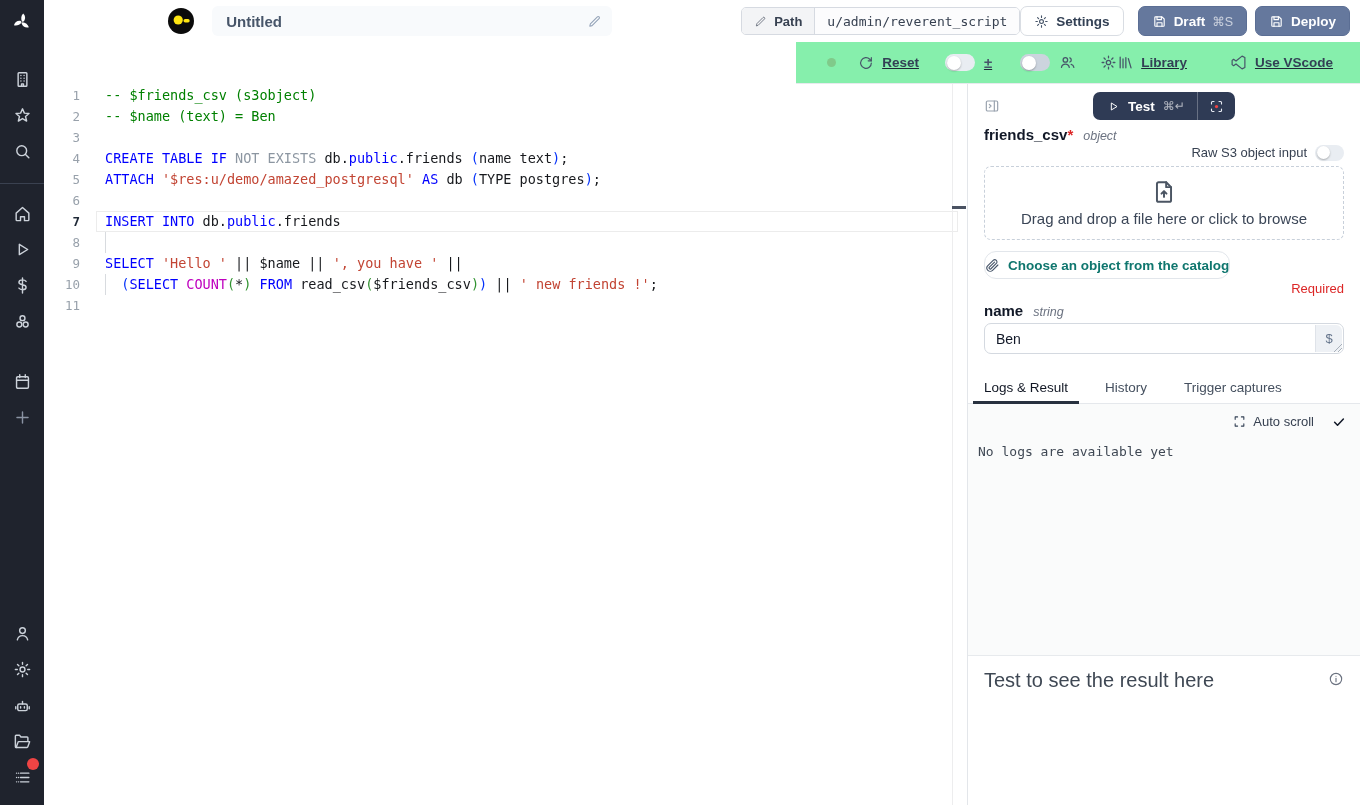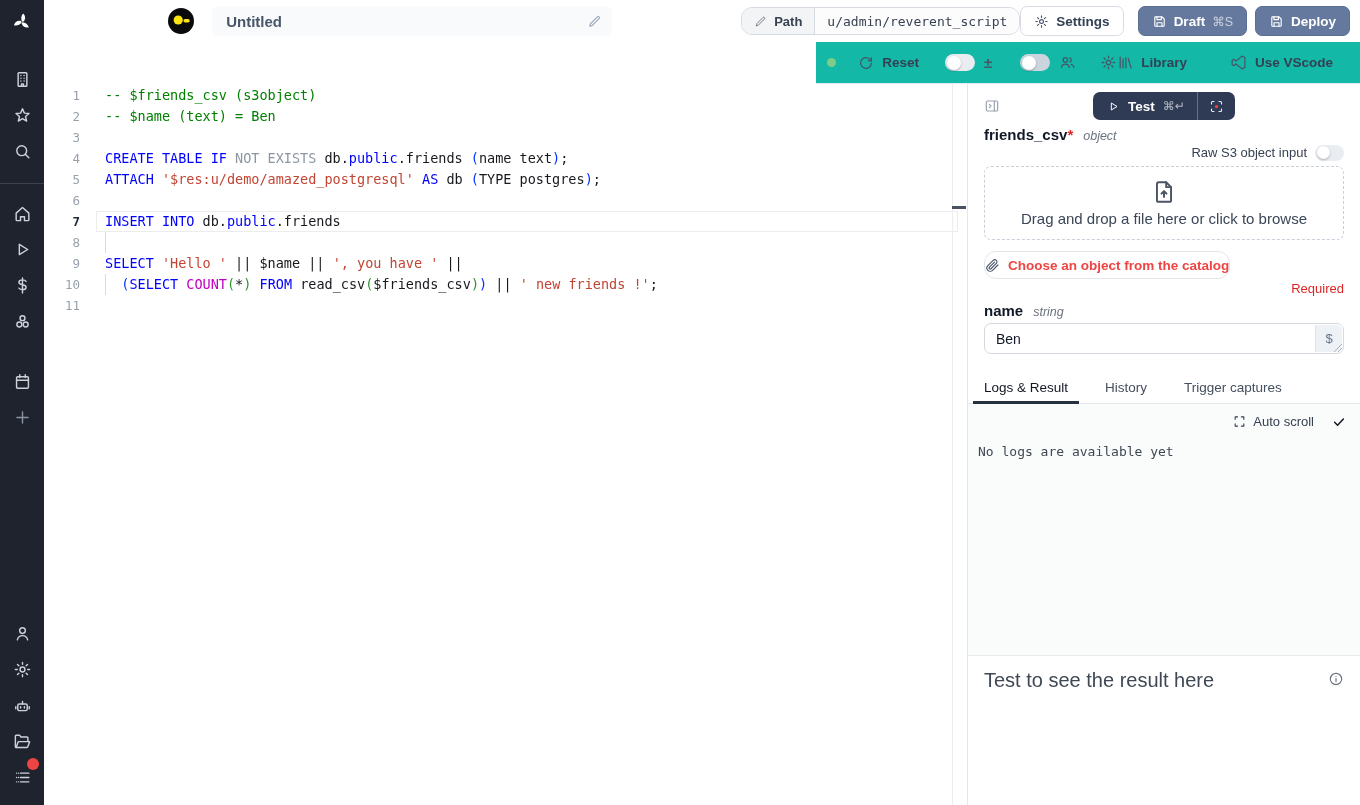--- a/index.html
+++ b/index.html
@@ -22,31 +22,31 @@
   .badge { position:absolute; right:5px; top:-1px; width:12px; height:12px; border-radius:50%; background:#ef4444; }
 
   
   .main { position:absolute; left:44px; top:0; right:0; bottom:0; display:flex; flex-direction:column;align-items:flex-end; }
 
   .topbar { height:42px; display:flex; align-items:center; padding:0 10px 0 18px; background:#fff; }
   .duck { width:28px; height:28px; flex:none; cursor:pointer; }
   .title-field { margin-left:17px; width:400px; height:30px; background:#f8fafc; border-radius:6px; display:flex; align-items:center; padding:0 10px 0 14px; cursor:text; }
   .title-text { flex:1; font-size:15px; font-weight:600; color:#475569; }
   .title-field .ic { color:#94a3b8; }
-  .path-group { margin-left:129px; height:28px; border:1px solid #d6dae1; border-radius:11px; display:flex; align-items:stretch; overflow:hidden; cursor:pointer; }
+  .path-group { margin-left:129px; height:28px; border:1px solid #d6dae1; border-radius:5px; display:flex; align-items:stretch; overflow:hidden; cursor:pointer; }
   .path-label { display:flex; gap:7px; align-items:center; padding:0 12px; background:#f3f4f6; border-right:1px solid #d6dae1; font-size:13px; font-weight:600; color:#374151; }
   .path-value { display:flex; align-items:center; padding:0 12px; font-family:"DejaVu Sans Mono", monospace; font-size:13px; color:#374151; background:#fcfcfd; }
   .spacer { flex:1; }
   .btn { height:30px; border-radius:7px; display:flex; align-items:center; gap:7px; padding:0 13px; font-size:13.5px; cursor:pointer; }
   .btn.light { border:1px solid #d9dde3; background:#fff; font-weight:600; color:#334155; }
   .btn.slate { background:#65789d; border:1px solid #5b6e94; color:#fff; font-weight:700; }
   .btn .shortcut { font-weight:500; font-size:12.5px; color:rgba(255,255,255,.66); }
   .btn.draft { margin-left:14px; } .btn.deploy { margin-left:8px; }
 
-  .toolbar { height:42px; display:flex; align-items:center; padding:0 27px 0 11px; border-bottom:1px solid #e7eaee; background:#14b8a6; }
+  .toolbar { height:42px; display:flex; align-items:center; padding:0 27px 0 31px; border-bottom:1px solid #e7eaee; background:#86efac;text-decoration:underline; }
   .status-dot { width:9px; height:9px; border-radius:50%; background:#80ca8a; }
   .tb-label { font-size:13.5px; font-weight:600; color:#334155; }
   .toggle { width:30px; height:17px; border-radius:9px; background:#e9edf2; position:relative; cursor:pointer; flex:none; }
   .toggle::after { content:""; position:absolute; left:2px; top:1.5px; width:14px; height:14px; border-radius:50%; background:#fff; box-shadow:0 1px 2px rgba(0,0,0,.28); }
   .toggle.t2 { background:#ccd4de; }
   .toggle.sm { width:29px; height:16px; } .toggle.sm::after { width:13px; height:13px; }
   .pm { font-size:15px; font-weight:600; color:#475569; }
   .tb-icon { color:#475569; cursor:pointer; }
 
   
@@ -77,21 +77,21 @@
   .vdiv { width:1px; background:rgba(255,255,255,.28); }
   .cap-btn { display:flex; align-items:center; padding:0 11px; color:#e7eaf2; cursor:pointer; }
   .field-head { margin-top:6px; display:flex; align-items:baseline; gap:10px; }
   .fname { font-size:15px; font-weight:700; color:#111827; }
   .req-star { color:#dc2626; }
   .ftype { font-size:12.5px; font-style:italic; color:#6b7280; }
   .raws3 { display:flex; justify-content:flex-end; align-items:center; gap:8px; margin-top:1px; height:17px; font-size:13px; color:#374151; }
   .dropzone { margin-top:5px; height:74px; border:1.5px dashed #c8d0da; border-radius:7px; display:flex; flex-direction:column; align-items:center; justify-content:center; gap:5px; cursor:pointer; background:#fff; }
   .dropzone .ic { color:#4b5563; }
   .dz-text { font-size:15px; color:#3b4657; }
-  .catalog-btn { margin-top:11px; height:28px; border:1px solid #e2e6eb; border-radius:12px; display:flex; align-items:center; justify-content:center; gap:8px; font-size:13.5px; font-weight:600; color:#ef4444; background:#fff; cursor:pointer; }
+  .catalog-btn { margin-top:11px; height:28px; border:1px solid #e2e6eb; border-radius:12px; display:flex; align-items:center; justify-content:center; gap:8px; font-size:13.5px; font-weight:600; color:#0f766e; background:#fff; cursor:pointer; }
   .required { text-align:right; font-size:13px; color:#dc2626; margin-top:2px; height:15px; }
   .name-head { margin-top:6px; }
   .name-input { margin-top:4px; height:31px; border:1px solid #d4d9e0; border-radius:7px; background:#fff; position:relative; }
   .name-input input { position:absolute; inset:0; border:none; outline:none; background:transparent; padding:0 32px 0 11px; font-size:14px; color:#111827; font-family:"Liberation Sans", sans-serif; }
   .dollar-btn { position:absolute; right:1px; top:1px; bottom:1px; width:27px; background:#eef1f5; border-left:1px solid #dfe3e9; border-radius:0 6px 6px 0; display:flex; align-items:center; justify-content:center; color:#64748b; font-size:13px; cursor:pointer; }
   .resize-corner { position:absolute; right:1px; bottom:1px; width:9px; height:9px; background:linear-gradient(135deg, transparent 55%, #a8b0ba 55% 61%, transparent 61% 76%, #a8b0ba 76% 82%, transparent 82%); }
 
   .tabs { margin-top:26px; display:flex; gap:37px; padding:0 16px; border-bottom:1px solid #e5e8ec; }
   .tab { padding-bottom:8px; font-size:13.5px; color:#45505f; position:relative; cursor:pointer; white-space:nowrap; }
   .tab.active { color:#101623; font-weight:500; }

